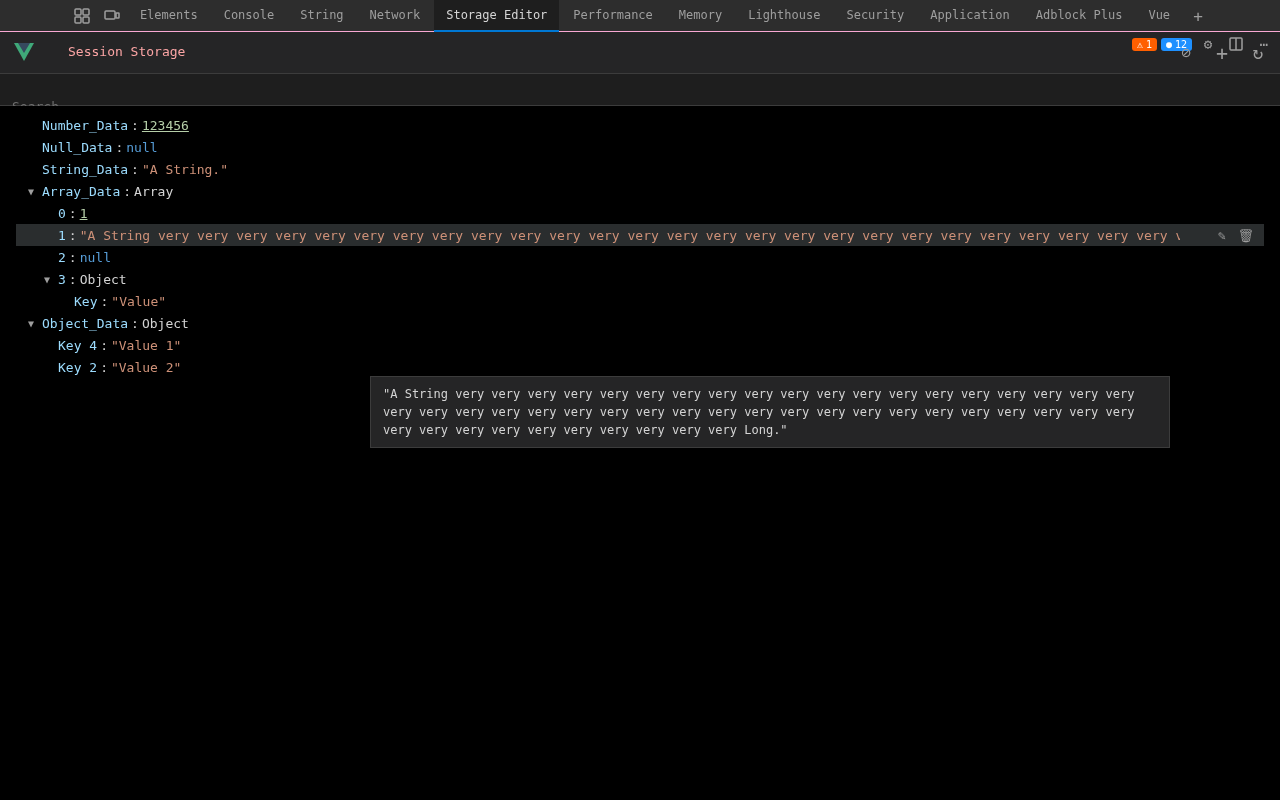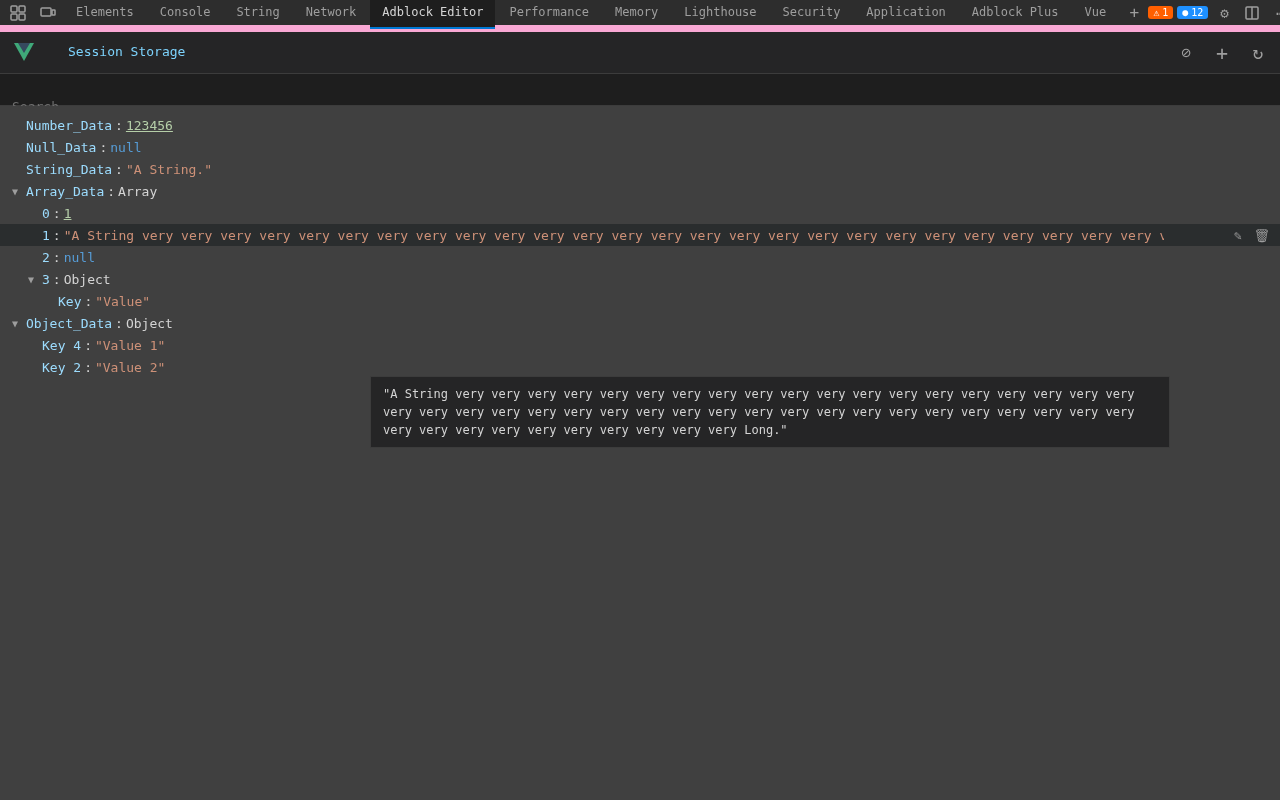--- a/index.html
+++ b/index.html
@@ -12,23 +12,24 @@
       height: 800px;
       overflow: hidden;
     }
 
     
     .tab-bar {
       display: flex;
       align-items: center;
       background: #2d2d2d;
       height: 32px;
-      border-bottom: 7px solid #f9a8d4;
+      border-bottom: 1px solid #f9a8d4;
       padding: 0 4px;
       gap: 0;
+      flex-direction: column;
     }
     .tab-bar-left {
       display: flex;
       align-items: center;
       gap: 2px;
     }
     .dev-icon {
       width: 28px;
       height: 32px;
       display: flex;
@@ -120,21 +121,21 @@
       justify-content: center;
     }
     .storage-tab {
       height: 42px;
       display: flex;
       align-items: center;
       padding: 0 20px;
       font-size: 13px;
       cursor: pointer;
       border-bottom: 2px solid transparent;
-      color: #7dd3fc;
+      color: #fca5a5;
     }
     .storage-tab.active {
       color: #4ec9b0;
       border-bottom: 2px solid #4ec9b0;
     }
     .secondary-bar-right {
       margin-left: auto;
       display: flex;
       align-items: center;
       gap: 8px;
@@ -169,22 +170,22 @@
       font-family: inherit;
       width: 100%;
       margin-top: 33px;
     }
     .search-bar input::placeholder {
       color: #6e6e6e;
     }
 
     
     .content {
-      background: #404040;
-      padding: 8px 0;
+      background: #000000;
+      padding: 8px 16px;
       position: relative;
       overflow: auto;
       height: calc(800px - 32px - 42px - 32px);
     }
 
     
     .data-row {
       display: flex;
       align-items: center;
       height: 22px;
@@ -272,21 +273,21 @@
     <div class="dev-icon">
       <svg width="16" height="16" viewBox="0 0 16 16" fill="none">
         <rect x="1" y="3" width="10" height="8" rx="1" stroke="#9e9e9e" stroke-width="1.5" fill="none"></rect>
         <rect x="12" y="5" width="3" height="5" rx="0.5" stroke="#9e9e9e" stroke-width="1.5" fill="none"></rect>
       </svg>
     </div>
     <div class="tab-item">Elements</div>
     <div class="tab-item">Console</div>
     <div class="tab-item">String</div>
     <div class="tab-item">Network</div>
-    <div class="tab-item active">Adblock Editor</div>
+    <div class="tab-item active">Storage Editor</div>
     <div class="tab-item">Performance</div>
     <div class="tab-item">Memory</div>
     <div class="tab-item">Lighthouse</div>
     <div class="tab-item">Security</div>
     <div class="tab-item">Application</div>
     <div class="tab-item">Adblock Plus</div>
     <div class="tab-item">Vue</div>
     <div class="plus-tab">+</div>
   </div>
   <div class="tab-bar-right">

